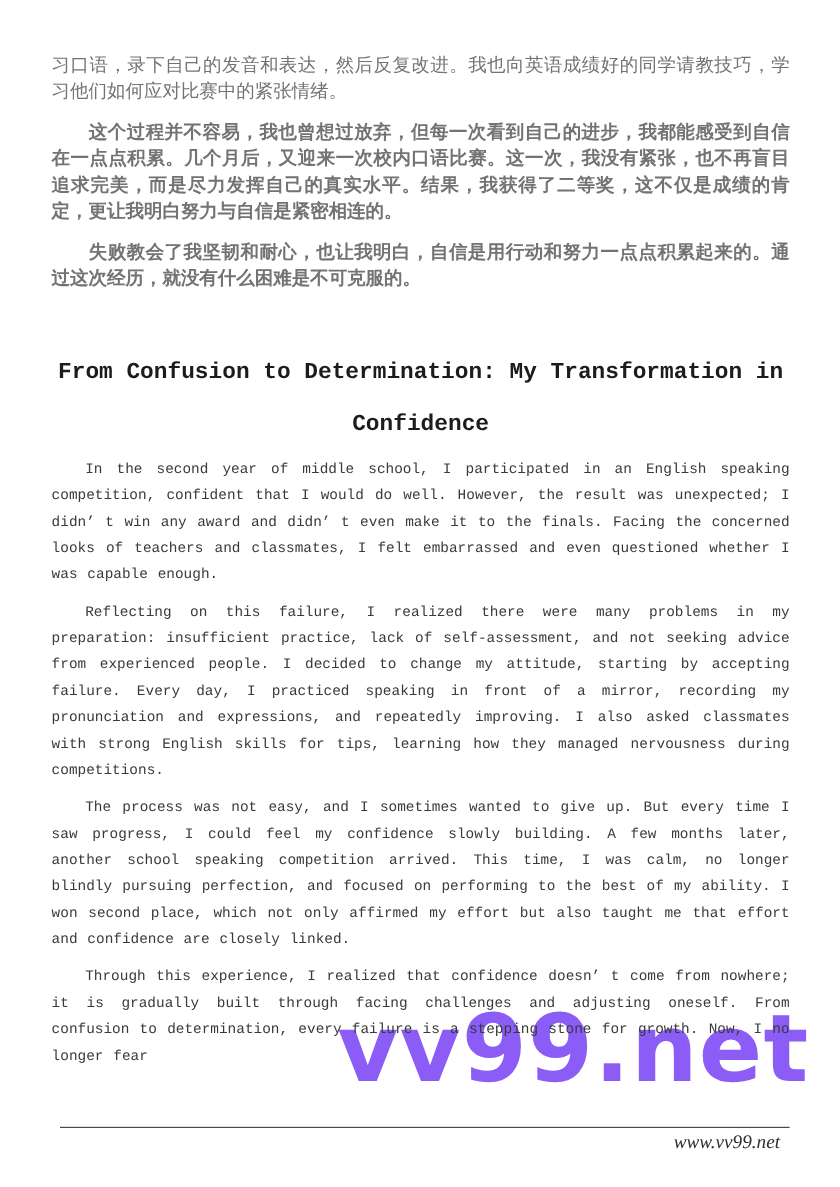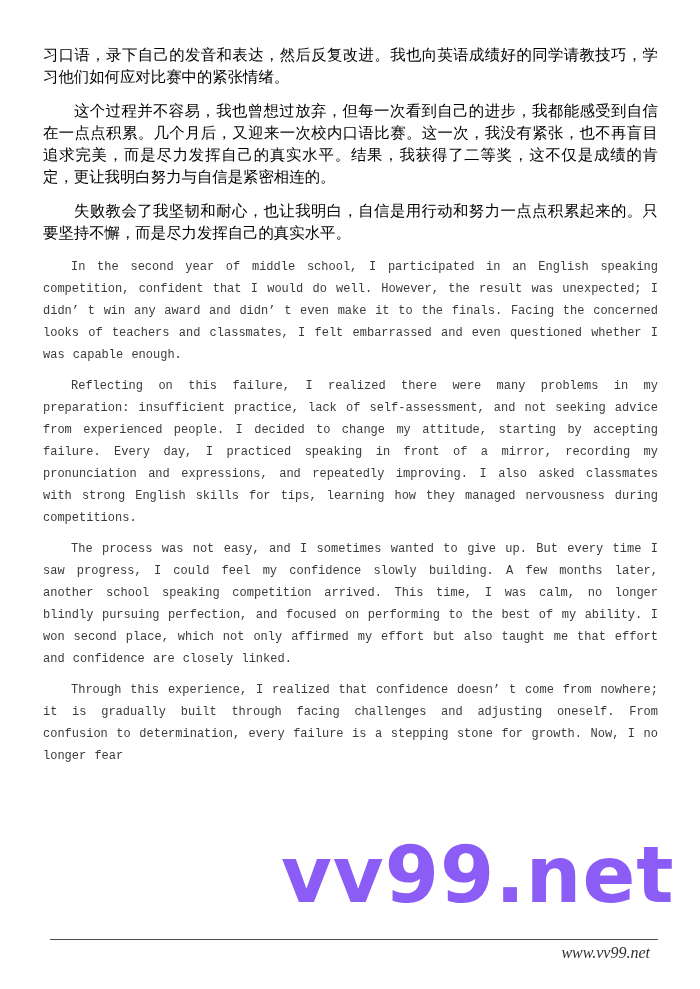--- a/index.html
+++ b/index.html
@@ -32,25 +32,25 @@
     position: absolute;
     left: 43px; top: 44px;
     width: 615px;
     z-index: 1;
   }
   
   .cn-p {
     font-family: "Liberation Serif", "DejaVu Serif", serif;
     font-size: 15.4px;
     line-height: 22px;
-    color: #000000;
+    color: #737373;
     text-align: justify;
     margin-bottom: 12px;
   }
-  .cn-p.indent { text-indent: 31px; }
+  .cn-p.indent { text-indent: 31px; font-weight: bold; }
   
   .title {
     margin-top: 45px;
     margin-bottom: 5px;
     text-align: center;
     font-family: "Liberation Mono", monospace;
     font-weight: bold;
     font-size: 19px;
     line-height: 43px;
     color: #1c1c1c;
@@ -94,23 +94,27 @@
 
 <div class="page">
 
   <div class="watermark">vv99.net</div>
 
   <div class="content">
 
     <section>
       <p class="cn-p">习口语，录下自己的发音和表达，然后反复改进。我也向英语成绩好的同学请教技巧，学习他们如何应对比赛中的紧张情绪。</p>
       <p class="cn-p indent">这个过程并不容易，我也曾想过放弃，但每一次看到自己的进步，我都能感受到自信在一点点积累。几个月后，又迎来一次校内口语比赛。这一次，我没有紧张，也不再盲目追求完美，而是尽力发挥自己的真实水平。结果，我获得了二等奖，这不仅是成绩的肯定，更让我明白努力与自信是紧密相连的。</p>
-      <p class="cn-p indent">失败教会了我坚韧和耐心，也让我明白，自信是用行动和努力一点点积累起来的。只要坚持不懈，而是尽力发挥自己的真实水平。</p>
+      <p class="cn-p indent">失败教会了我坚韧和耐心，也让我明白，自信是用行动和努力一点点积累起来的。通过这次经历，就没有什么困难是不可克服的。</p>
     </section>
 
+    <h1 class="title">
+      <span class="title-line">From Confusion to Determination: My Transformation in</span>
+      <span class="title-line">Confidence</span>
+    </h1>
 
     <section>
       <p class="en-p">In the second year of middle school, I participated in an English speaking competition, confident that I would do well. However, the result was unexpected; I didn’ t win any award and didn’ t even make it to the finals. Facing the concerned looks of teachers and classmates, I felt embarrassed and even questioned whether I was capable enough.</p>
       <p class="en-p">Reflecting on this failure, I realized there were many problems in my preparation: insufficient practice, lack of self-assessment, and not seeking advice from experienced people. I decided to change my attitude, starting by accepting failure. Every day, I practiced speaking in front of a mirror, recording my pronunciation and expressions, and repeatedly improving. I also asked classmates with strong English skills for tips, learning how they managed nervousness during competitions.</p>
       <p class="en-p">The process was not easy, and I sometimes wanted to give up. But every time I saw progress, I could feel my confidence slowly building. A few months later, another school speaking competition arrived. This time, I was calm, no longer blindly pursuing perfection, and focused on performing to the best of my ability. I won second place, which not only affirmed my effort but also taught me that effort and confidence are closely linked.</p>
       <p class="en-p">Through this experience, I realized that confidence doesn’ t come from nowhere; it is gradually built through facing challenges and adjusting oneself. From confusion to determination, every failure is a stepping stone for growth. Now, I no longer fear</p>
     </section>
 
   </div>
 

